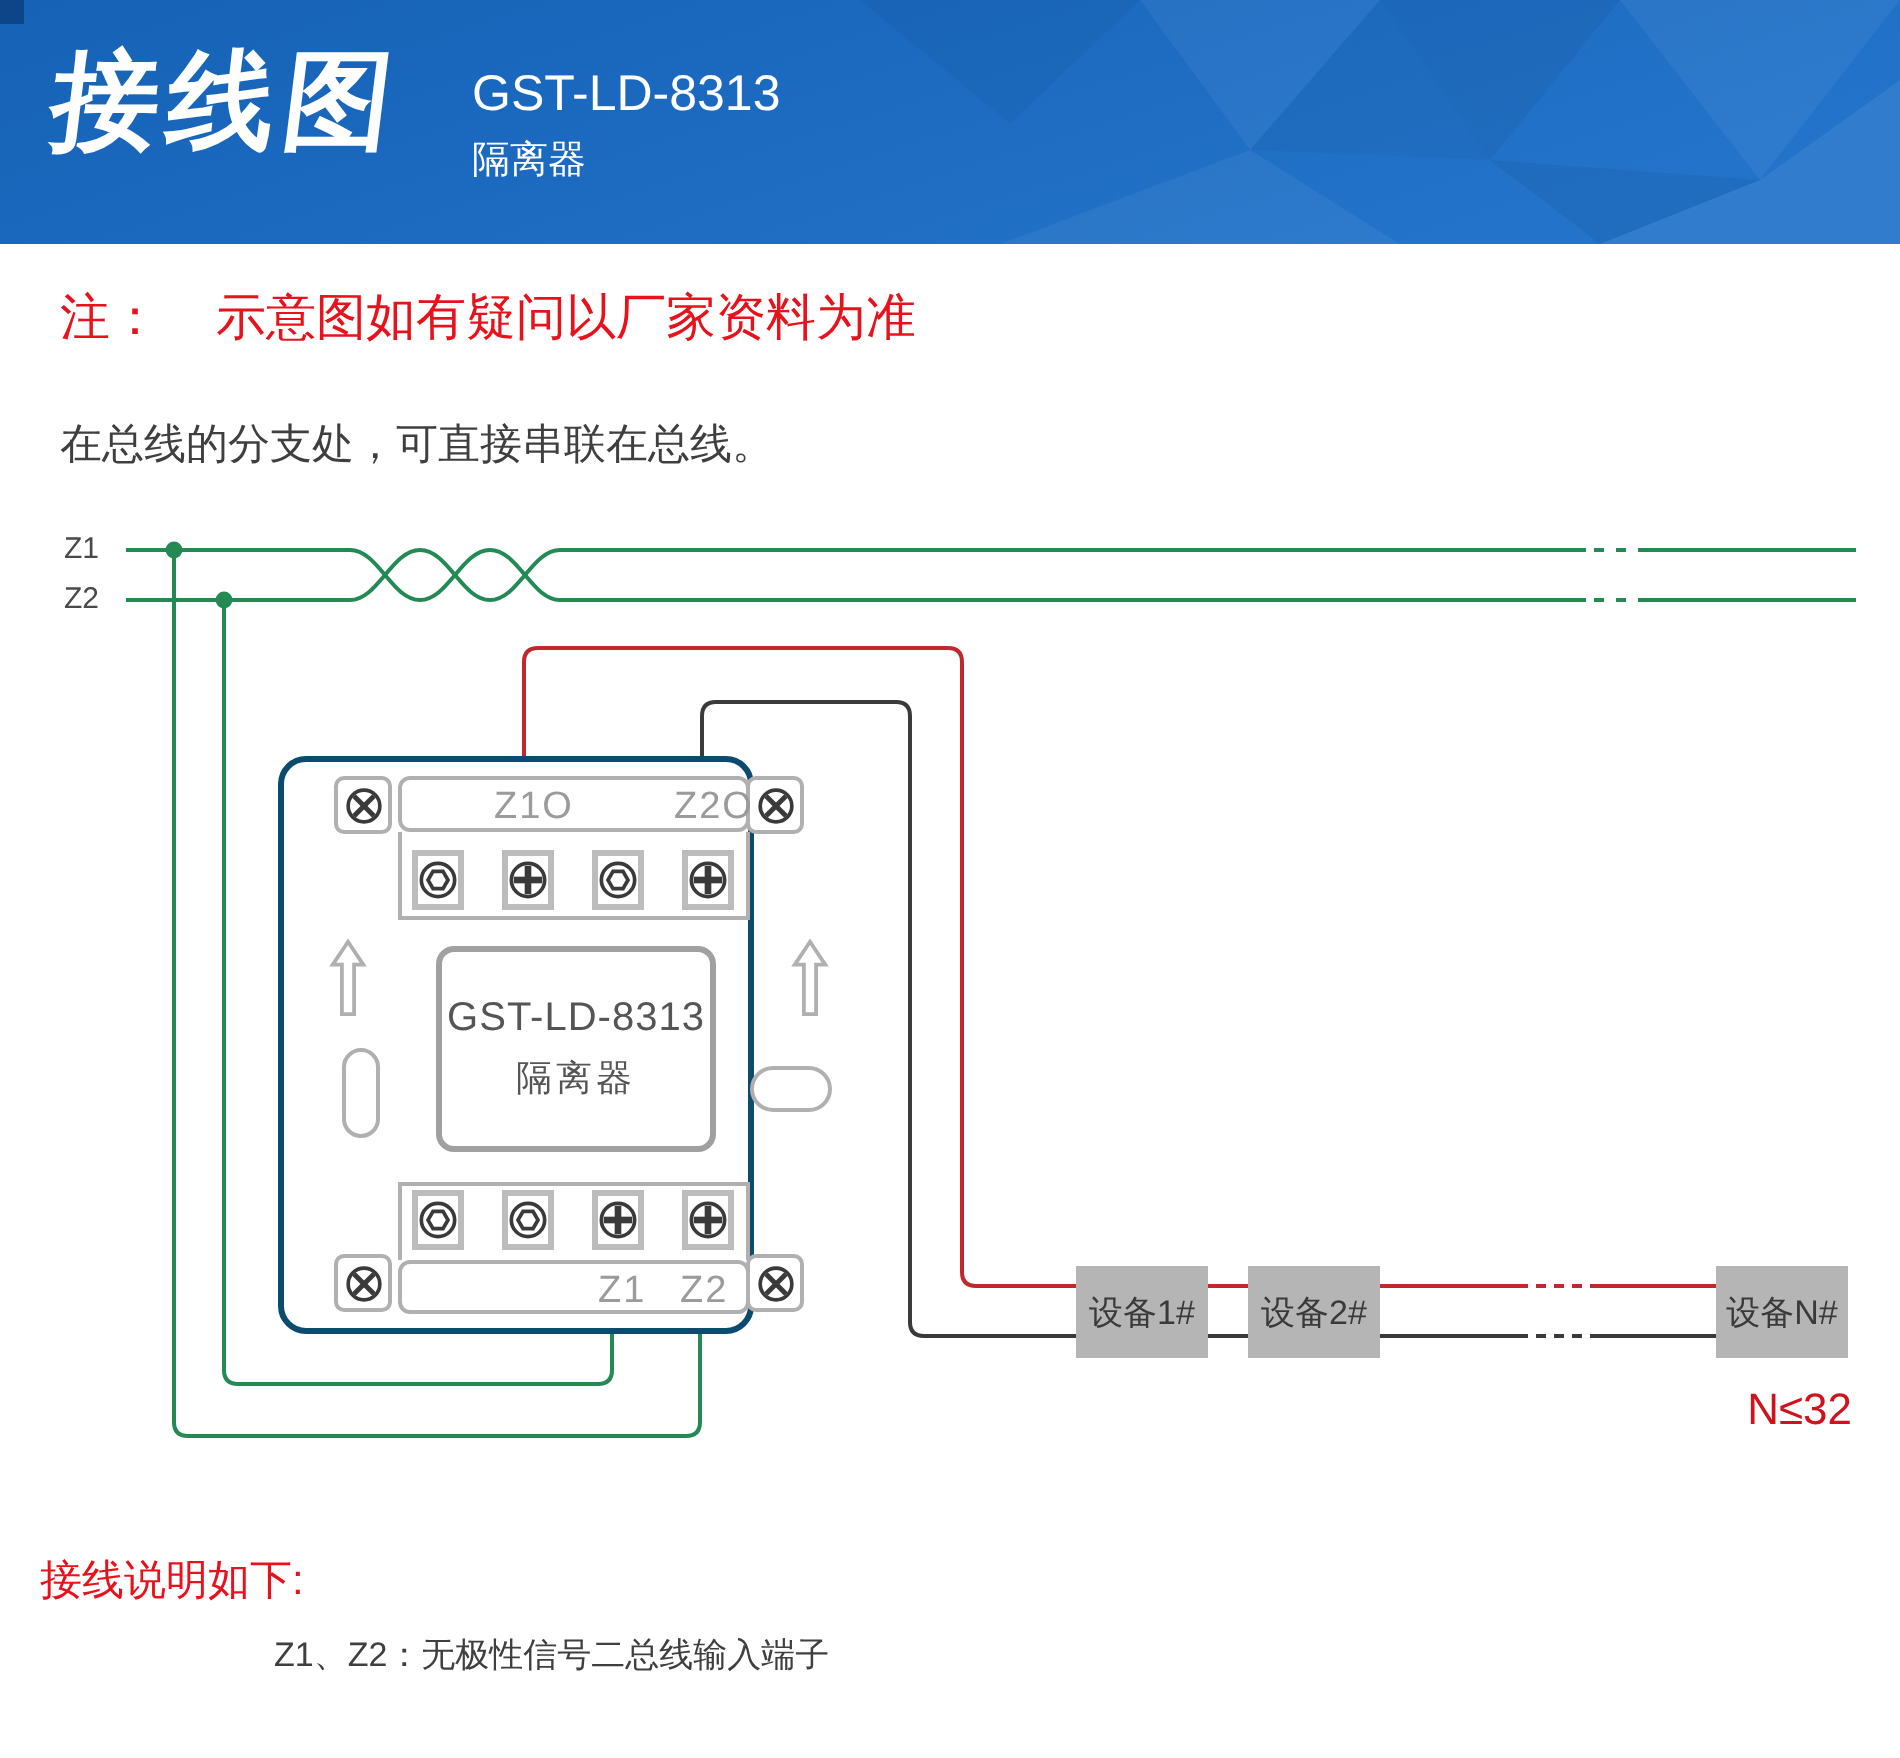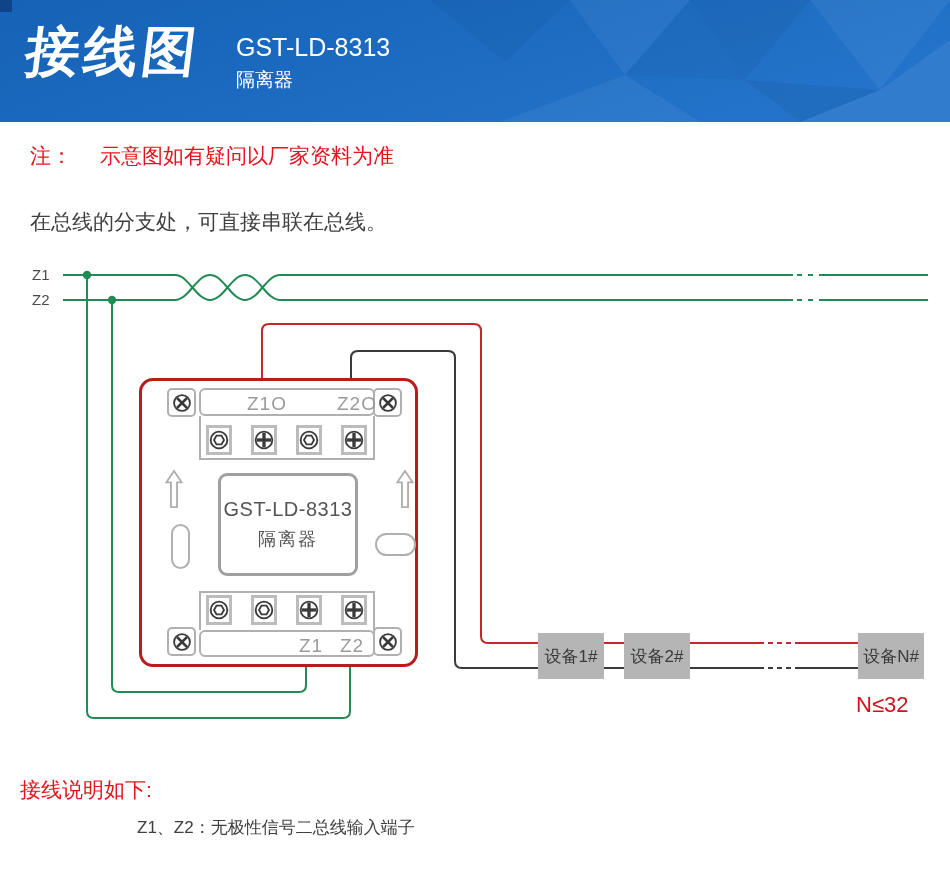--- a/index.html
+++ b/index.html
@@ -9,36 +9,36 @@
   
   .header{position:absolute;left:0;top:0;width:950px;height:122px;background:#1a68c2;}
   .header svg{position:absolute;left:0;top:0;}
   .header-title{position:absolute;left:26px;top:24px;color:#ffffff;font-size:54px;font-weight:bold;
                 letter-spacing:4px;transform:skewX(-7deg);line-height:1;}
   .header-sub{position:absolute;left:236px;top:34px;color:#ffffff;}
   .header-model{font-size:25px;line-height:1.1;}
   .header-type{font-size:19px;margin-top:5px;}
 
   
-  .note{position:absolute;left:30px;top:142px;font-size:21px;color:#e8121c;white-space:nowrap;}
+  .note{position:absolute;left:30px;top:142px;font-size:25px;color:#e8121c;white-space:nowrap;}
   .note .gap{display:inline-block;width:28px;}
   .desc{position:absolute;left:30px;font-size:21px;color:#3f3f3f;white-space:nowrap;}
   .desc1{top:175px;} .desc2{top:208px;}
 
   
   .buslabel{position:absolute;font-size:15px;color:#4a4a4a;}
   #wires{position:absolute;left:0;top:0;z-index:1;}
   .w-green{stroke:#238a54;stroke-width:2;fill:none;}
   .w-red{stroke:#c1272d;stroke-width:2;fill:none;}
   .w-black{stroke:#3a3a3a;stroke-width:2;fill:none;}
   .dot{fill:#238a54;}
 
   
-  .module{position:absolute;left:139px;top:378px;width:279px;height:289px;background:#ffffff;
-          border:3px solid #b91c1c;border-radius:14px;box-sizing:border-box;z-index:2;}
+  .module{position:absolute;left:139px;top:378px;width:238px;height:289px;background:#ffffff;
+          border:3px solid #0c4a6e;border-radius:14px;box-sizing:border-box;z-index:2;}
   .module *{box-sizing:border-box;}
   .corner-screw{position:absolute;width:29px;height:29px;border:2px solid #b0b0b0;border-radius:5px;
                 display:flex;align-items:center;justify-content:center;background:#fff;}
   .strip{position:absolute;left:57px;width:176px;height:28px;border:2px solid #b0b0b0;border-radius:6px;
          background:#fff;}
   .strip span{position:absolute;top:3px;font-size:19px;color:#9b9b9b;letter-spacing:1px;}
   .tblock{position:absolute;left:57px;width:176px;border:2px solid #b0b0b0;background:#fff;}
   .tblock.top{border-top:none;}
   .tblock.bottom{border-bottom:none;}
   .screw-sq{position:absolute;width:26px;height:30px;border:3px solid #bcbcbc;background:#fff;
@@ -48,21 +48,21 @@
   .slot-v{position:absolute;left:29px;top:143px;width:19px;height:45px;border:2px solid #b0b0b0;border-radius:10px;}
   .slot-h{position:absolute;left:233px;top:152px;width:41px;height:23px;border:2px solid #b0b0b0;border-radius:12px;}
   .namebox{position:absolute;left:76px;top:92px;width:140px;height:103px;border:3px solid #a0a0a0;border-radius:9px;
            display:flex;flex-direction:column;align-items:center;justify-content:center;color:#555555;}
   .namebox .mname{font-size:20px;letter-spacing:0.5px;}
   .namebox .mtype{font-size:18px;margin-top:6px;letter-spacing:2px;}
 
   
   .device{position:absolute;top:633px;width:66px;height:46px;background:#b5b5b5;z-index:2;
           display:flex;align-items:center;justify-content:center;font-size:17px;color:#3a3a3a;}
-  .limit{position:absolute;left:856px;top:692px;width:70px;text-align:left;
+  .limit{position:absolute;left:856px;top:692px;width:70px;text-align:right;
          font-size:22px;color:#d0121d;z-index:2;}
 
   
   .legend-heading{position:absolute;left:20px;top:776px;font-size:21px;color:#e8121c;}
   .legend-item{position:absolute;left:137px;font-size:17px;color:#3f3f3f;white-space:nowrap;}
   .li0{top:816px;} .li1{top:849px;}
 </style>
 </head>
 <body>
 

